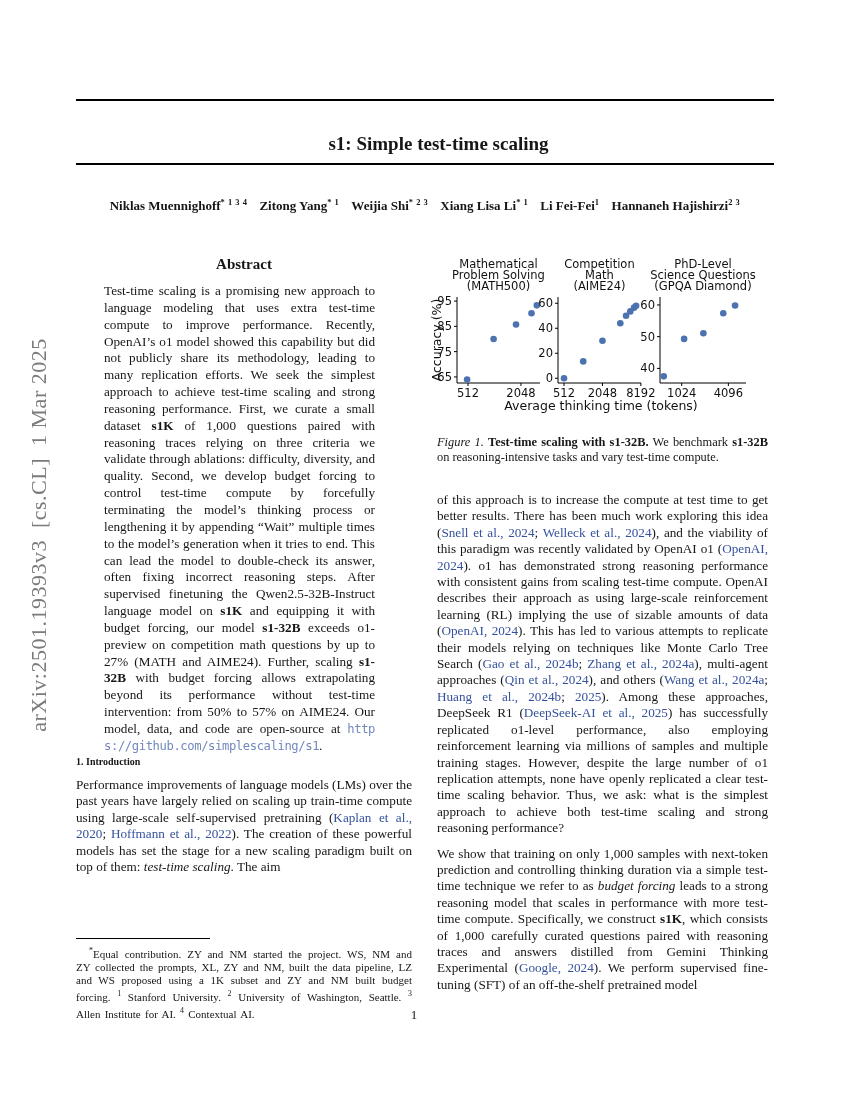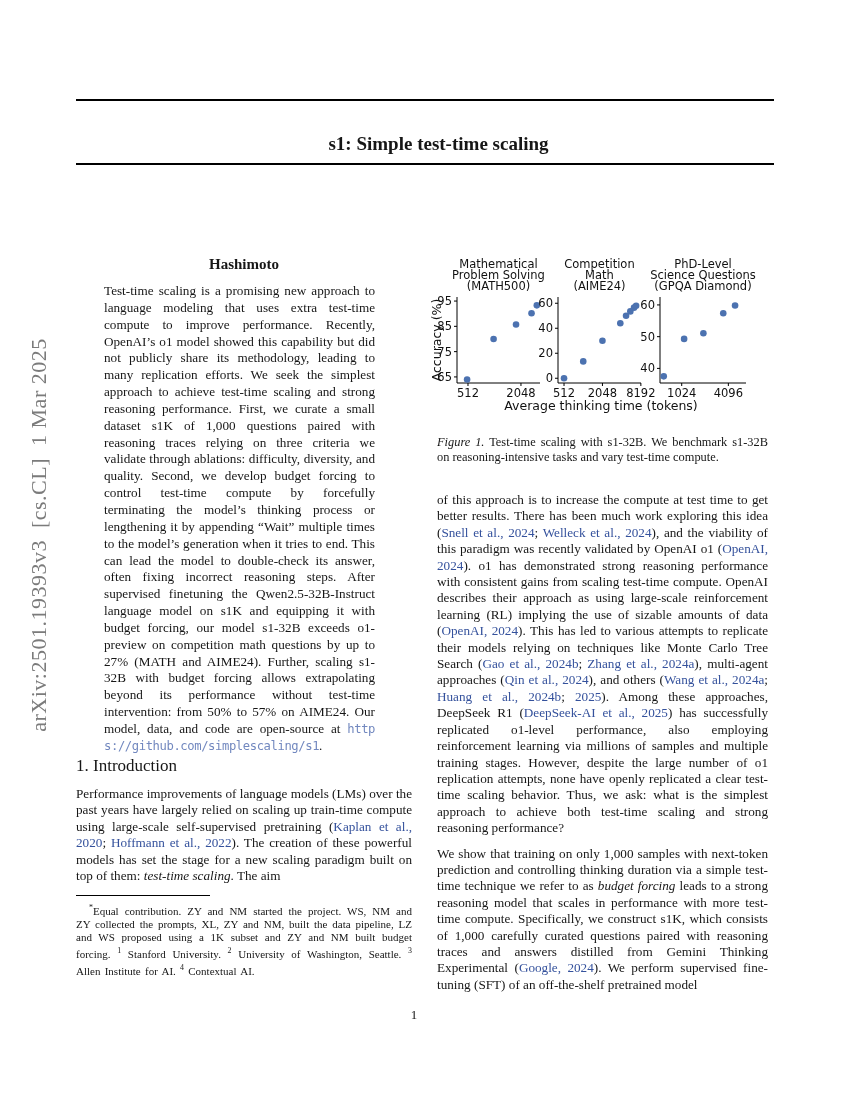--- a/index.html
+++ b/index.html
@@ -20,24 +20,24 @@
   }
   .author{white-space:nowrap; margin:0 6px;}
   .author sup{font-size:8.5px; letter-spacing:0.5px; font-weight:bold;}
   .col-left{position:absolute; left:76px; top:256px; width:336px;}
   .abstract-heading{text-align:center; font-weight:bold; font-size:15px; margin:0 0 10px 0;}
   .abstract-body{
     margin:0; padding-left:28px; padding-right:37px;
     font-size:13.2px; line-height:16.85px; text-align:justify;
   }
   .intro-block{position:absolute; left:76px; top:756px; width:336px;}
-  .section-heading{font-size:17px; font-weight:normal; margin:0 0 10px 0;}
+  .section-heading{font-size:10px; font-weight:bold; margin:0 0 10px 0;}
   .body-par{font-size:13.2px; line-height:16.4px; text-align:justify;}
   .footnote{
-    position:absolute; left:76px; top:895px; width:336px;
+    position:absolute; left:76px; top:938px; width:336px;
     font-size:11px; line-height:13.2px; text-align:justify;
     word-spacing:1.5px;
   }
   .footnote-rule{width:134px; height:1px; background:#000; margin-bottom:5px;}
   .footnote p{margin:0; text-indent:13px;}
   .col-right{position:absolute; left:430px; top:255px; width:345px;}
   .caption{
     margin:16px 0 0 7px; width:331px;
     font-size:12.4px; line-height:15px; text-align:justify;
   }
@@ -46,21 +46,21 @@
   .page-number{
     position:absolute; left:0; top:1007px; width:828px;
     text-align:center; font-size:13px;
   }
   .arxiv-banner{
     position:absolute; left:-197px; top:521px; width:474px; height:28px;
     transform:rotate(-90deg); text-align:center;
     font-size:22px; letter-spacing:0.5px; color:#7b7b7b; white-space:pre;
   }
   
-  .run-b{font-weight:normal;margin-top:20px;}
+  .run-b{font-weight:bold;margin-top:20px;}
   .run-i{font-style:italic;}
   .run-cite{color:#34519c;}
   .run-mono{
     font-family:"DejaVu Sans Mono", monospace; color:#7288bf;
     font-size:12.2px; letter-spacing:-0.4px; word-break:break-all;
   }
   .run-sup{font-size:0.72em; vertical-align:super;}
   
   .tick{font-family:"DejaVu Sans", sans-serif; font-size:11.5px; fill:#111;}
   .sp-title{font-family:"DejaVu Sans", sans-serif; font-size:11.5px; fill:#111;}
@@ -71,24 +71,25 @@
 
 <div class="page">
 
   <div class="arxiv-banner">arXiv:2501.19393v3  [cs.CL]  1 Mar 2025</div>
 
   <div class="rule" id="rule-top"></div>
   <h1 class="paper-title">s1: Simple test-time scaling</h1>
   <div class="rule" id="rule-bottom"></div>
 
   <div class="authors">
+    <div class="line"><span class="author">Niklas Muennighoff<sup>* 1 3 4</sup></span><span class="author">Zitong Yang<sup>* 1</sup></span><span class="author">Weijia Shi<sup>* 2 3</sup></span><span class="author">Xiang Lisa Li<sup>* 1</sup></span><span class="author">Li Fei-Fei<sup>1</sup></span><span class="author">Hannaneh Hajishirzi<sup>2 3</sup></span></div>
   </div>
 
   <div class="col-left">
-    <div class="abstract-heading">Hashimoto</div>
+    <div class="abstract-heading">Abstract</div>
     <div class="abstract-body"><span>Test-time scaling is a promising new approach to language modeling that uses extra test-time compute to improve performance. Recently, OpenAI’s o1 model showed this capability but did not publicly share its methodology, leading to many replication efforts. We seek the simplest approach to achieve test-time scaling and strong reasoning performance. First, we curate a small dataset </span><span class="run-b">s1K</span><span> of 1,000 questions paired with reasoning traces relying on three criteria we validate through ablations: difficulty, diversity, and quality. Second, we develop budget forcing to control test-time compute by forcefully terminating the model’s thinking process or lengthening it by appending “Wait” multiple times to the model’s generation when it tries to end. This can lead the model to double-check its answer, often fixing incorrect reasoning steps. After supervised finetuning the Qwen2.5-32B-Instruct language model on </span><span class="run-b">s1K</span><span> and equipping it with budget forcing, our model </span><span class="run-b">s1-32B</span><span> exceeds o1-preview on competition math questions by up to 27% (MATH and AIME24). Further, scaling </span><span class="run-b">s1-32B</span><span> with budget forcing allows extrapolating beyond its performance without test-time intervention: from 50% to 57% on AIME24. Our model, data, and code are open-source at </span><span class="run-mono">https://github.com/simplescaling/s1</span><span>.</span></div>
   </div>
 
   <div class="intro-block">
     <h2 class="section-heading">1. Introduction</h2>
     <div class="body-par"><span>Performance improvements of language models (LMs) over the past years have largely relied on scaling up train-time compute using large-scale self-supervised pretraining (</span><span class="run-cite">Kaplan et al., 2020</span><span>; </span><span class="run-cite">Hoffmann et al., 2022</span><span>). The creation of these powerful models has set the stage for a new scaling paradigm built on top of them: </span><span class="run-i">test-time scaling</span><span>. The aim</span></div>
   </div>
 
   <div class="footnote">
     <div class="footnote-rule"></div>

